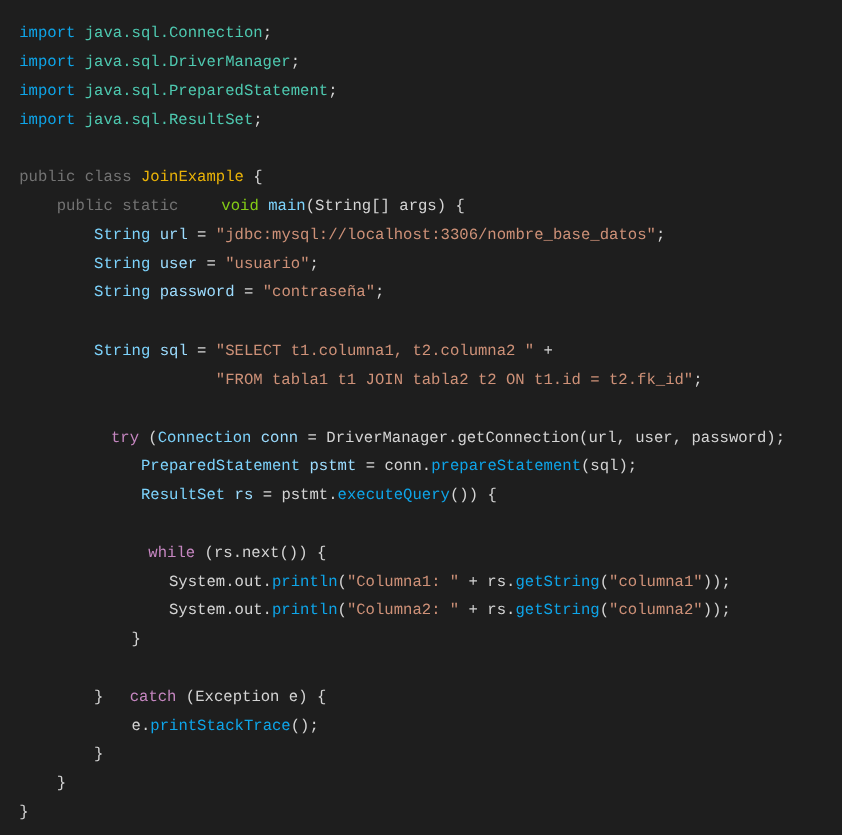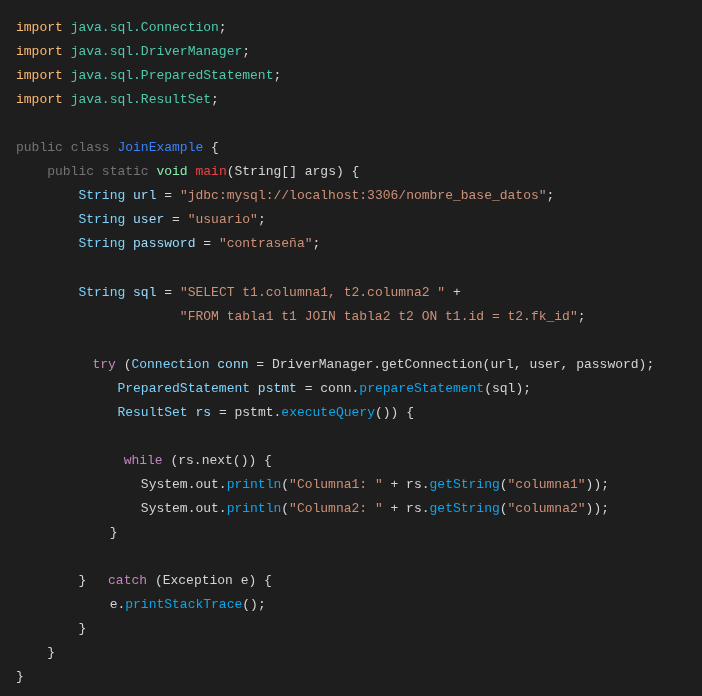--- a/index.html
+++ b/index.html
@@ -11,27 +11,27 @@
     line-height: 1.85;
     color: #d4d4d4;
     width: 702px;
     box-sizing: border-box;
   }
   pre {
     margin: 0;
     white-space: pre;
     font-family: inherit;
   }
-  .kw-import { color: #fdba74; margin-top: 19px; }
+  .kw-import { color: #0ea5e9; margin-top: 19px; }
   .kw-pkg    { color: #4ec9b0; }
   .kw-mod    { color: #737373; }
   .kw-type   { color: #7dd3fc; }
-  .kw-void   { color: #86efac; }
-  .classname { color: #3b82f6; }
-  .defname   { color: #ef4444; text-align: center; }
+  .kw-void   { color: #84cc16; margin-left: 28px; }
+  .classname { color: #eab308; }
+  .defname   { color: #7dd3fc; text-align: center; }
   .method    { color: #0ea5e9; }
   .varname   { color: #9cdcfe; margin-top: 36px; }
   .string    { color: #ce9178; }
   .punct     { color: #d4d4d4; }
   .kw-flow   { color: #c586c0; margin-left: 14px; }
 </style>
 </head>
 <body>
 
 <pre><span><span class="kw-import">import</span> <span class="kw-pkg">java.sql.Connection</span><span class="punct">;</span></span>

